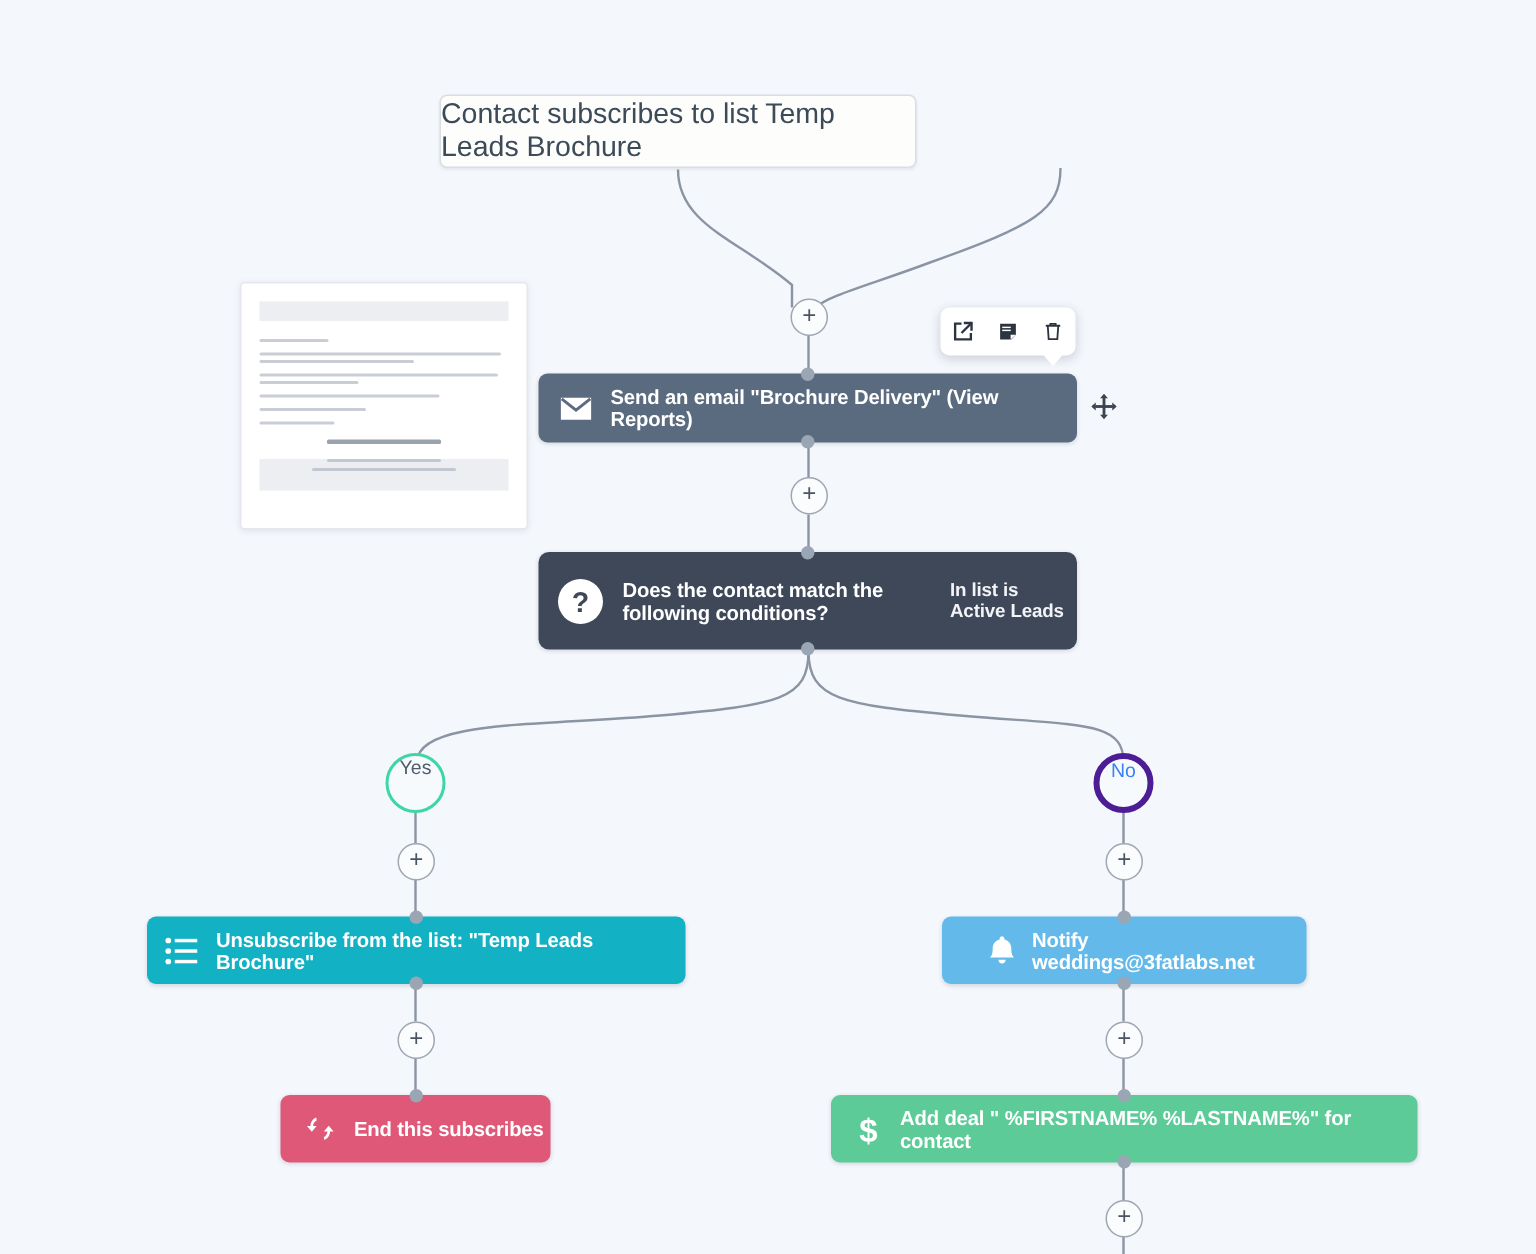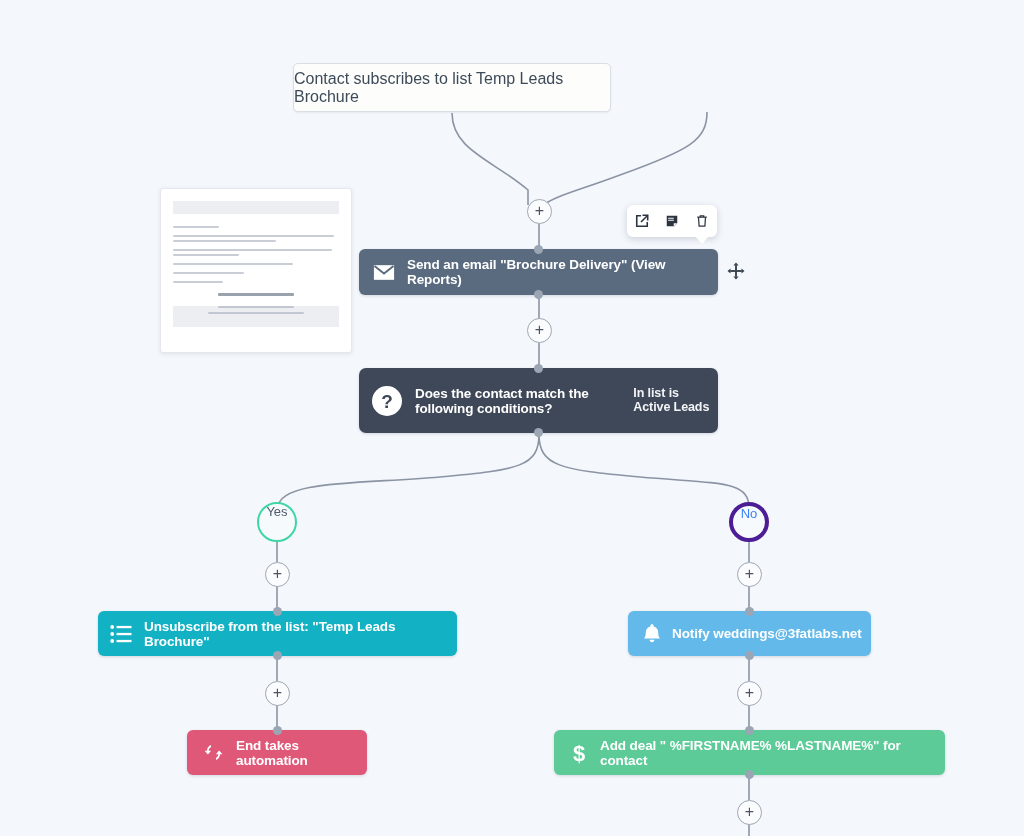--- a/index.html
+++ b/index.html
@@ -43,21 +43,21 @@
   
   .trigger-box {
     position: absolute;
     box-sizing: border-box;
     background: #fdfdfc;
     border: 1px solid #d9dde4;
     border-radius: 5px;
     display: flex;
     align-items: center;
     justify-content: center;
-    font-size: 16px;
+    font-size: 19px;
     color: #3d4a58;
     box-shadow: 0 1px 2px rgba(40,50,70,0.07);
   }
   #trigger-existing {
     left: 293px;
     top: 63px;
     width: 318px;
     height: 49px;
   }
   #trigger-add {
@@ -181,20 +181,21 @@
     background: #13b1c4;
   }
   #block-unsubscribe .action-icon { margin-left: 12px; margin-right: 12px; }
 
   #block-notify {
     left: 628px;
     top: 611px;
     width: 243px;
     height: 45px;
     background: #63b9e9;
+    padding-left: 16px;
   }
   #block-notify .action-icon { margin-left: 14px; margin-right: 10px; }
 
   #block-end {
     left: 187px;
     top: 730px;
     width: 180px;
     height: 45px;
     background: #e05878;
   }
@@ -509,21 +510,21 @@
   </div>
 
   <div class="action-block" id="block-end">
     <div class="anchor-dot" style="left:86px; top:-4px;"></div>
     <span class="action-icon">
       <svg width="21" height="21" viewBox="0 0 22 22" fill="#ffffff">
         <path d="M8.2 3.2c-2.4.9-4 3.2-4 5.9H1.7l3.4 4 3.4-4H6c0-1.7 1-3.2 2.5-3.9z"></path>
         <path d="M13.8 18.8c2.4-.9 4-3.2 4-5.9h2.5l-3.4-4-3.4 4H16c0 1.7-1 3.2-2.5 3.9z"></path>
       </svg>
     </span>
-    <span class="action-label">End takes automation</span>
+    <span class="action-label">End this subscribes</span>
   </div>
 
   <div class="action-block" id="block-deal">
     <div class="anchor-dot" style="left:191px; top:-4px;"></div>
     <div class="anchor-dot" style="left:191px; bottom:-4px;"></div>
     <span class="action-icon">
       <svg width="18" height="24" viewBox="0 0 18 24">
         <text x="9" y="20" text-anchor="middle" font-family="Liberation Sans, sans-serif" font-size="22" font-weight="bold" fill="#ffffff">$</text>
       </svg>
     </span>

